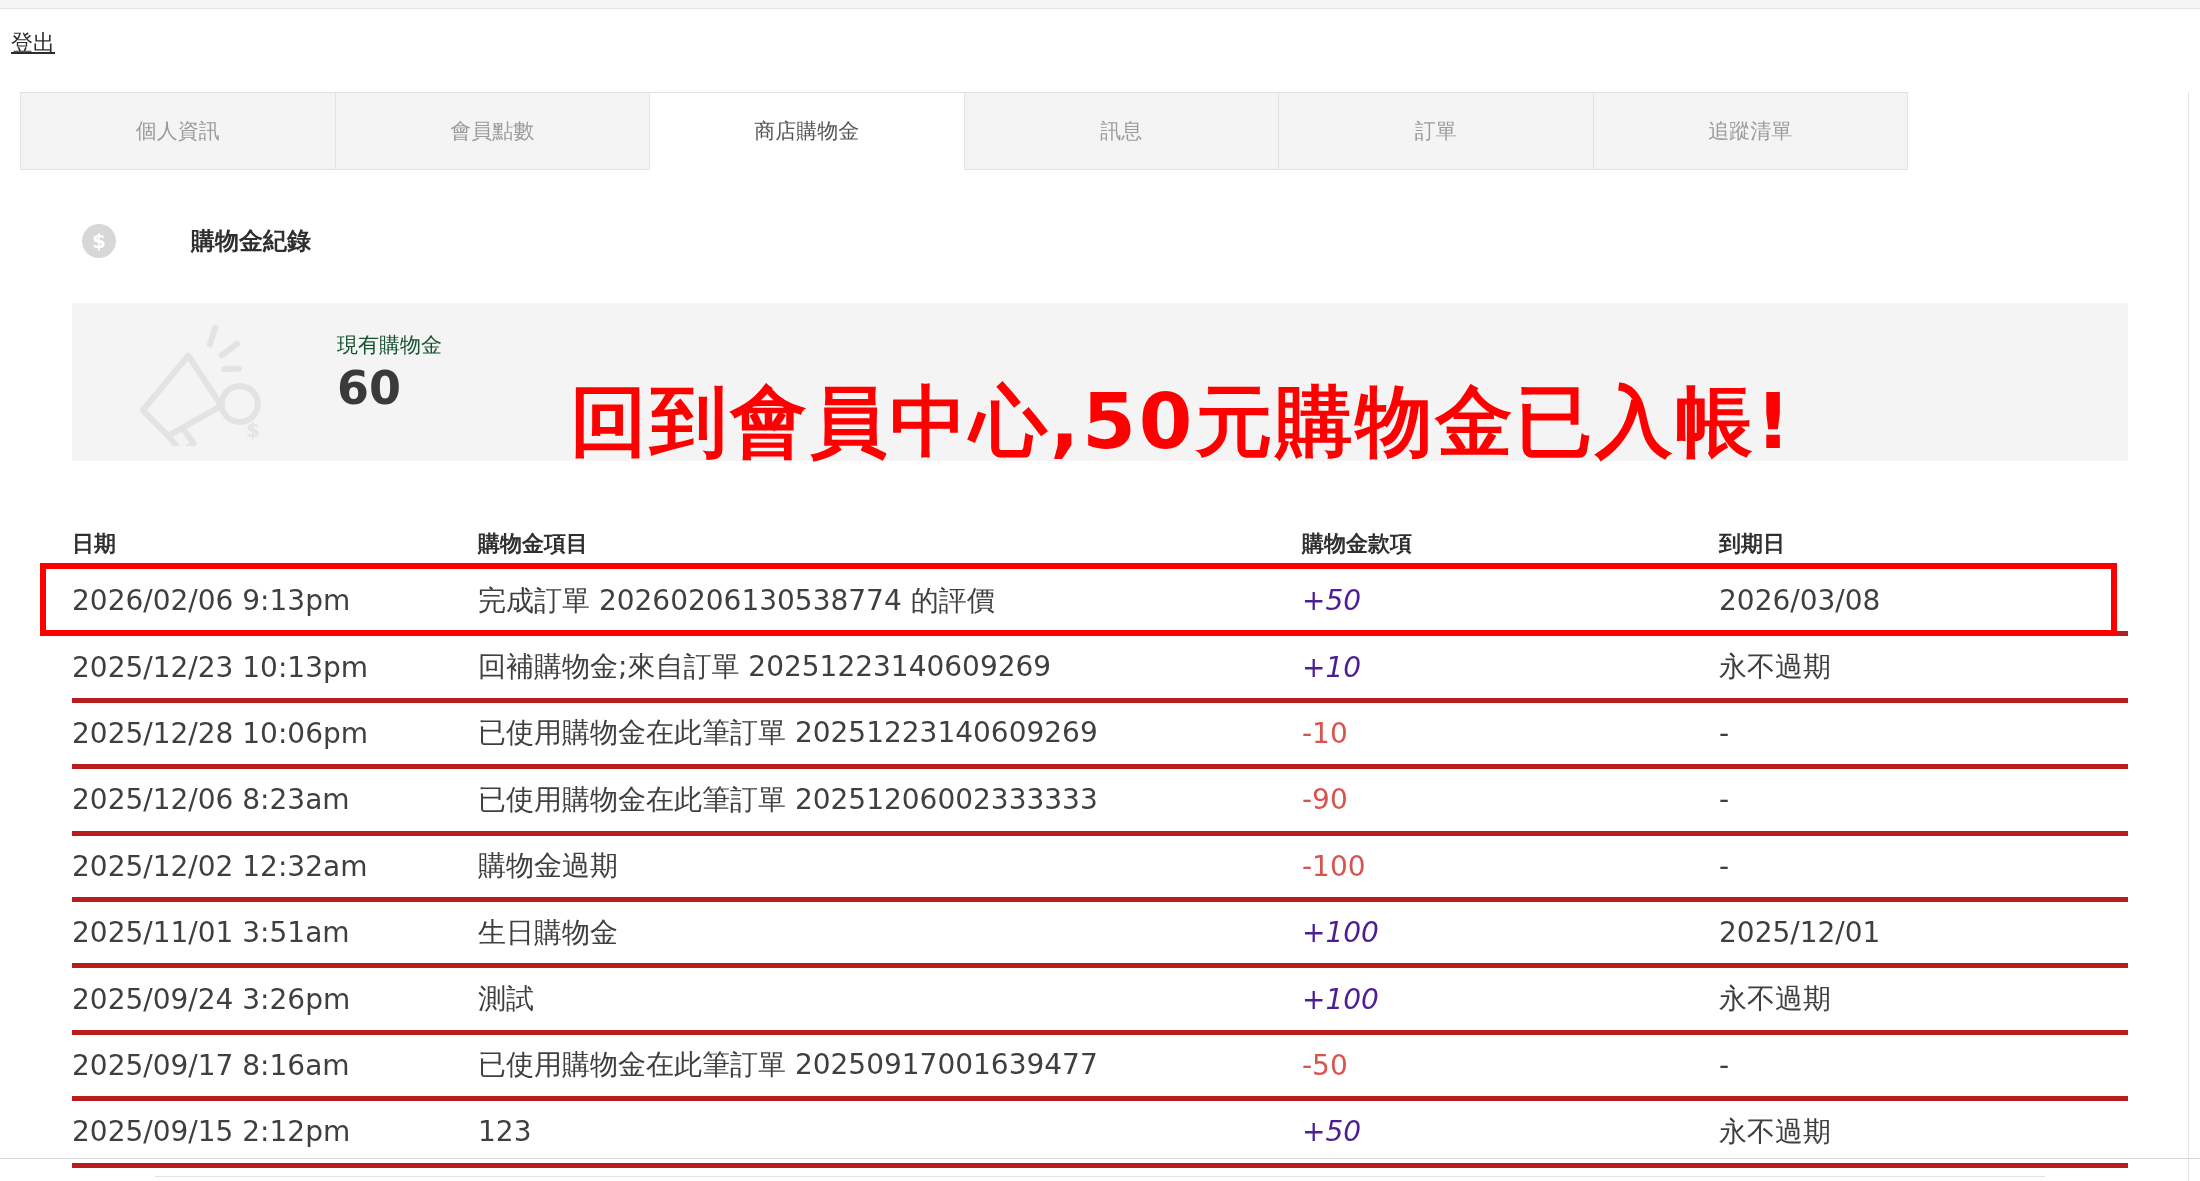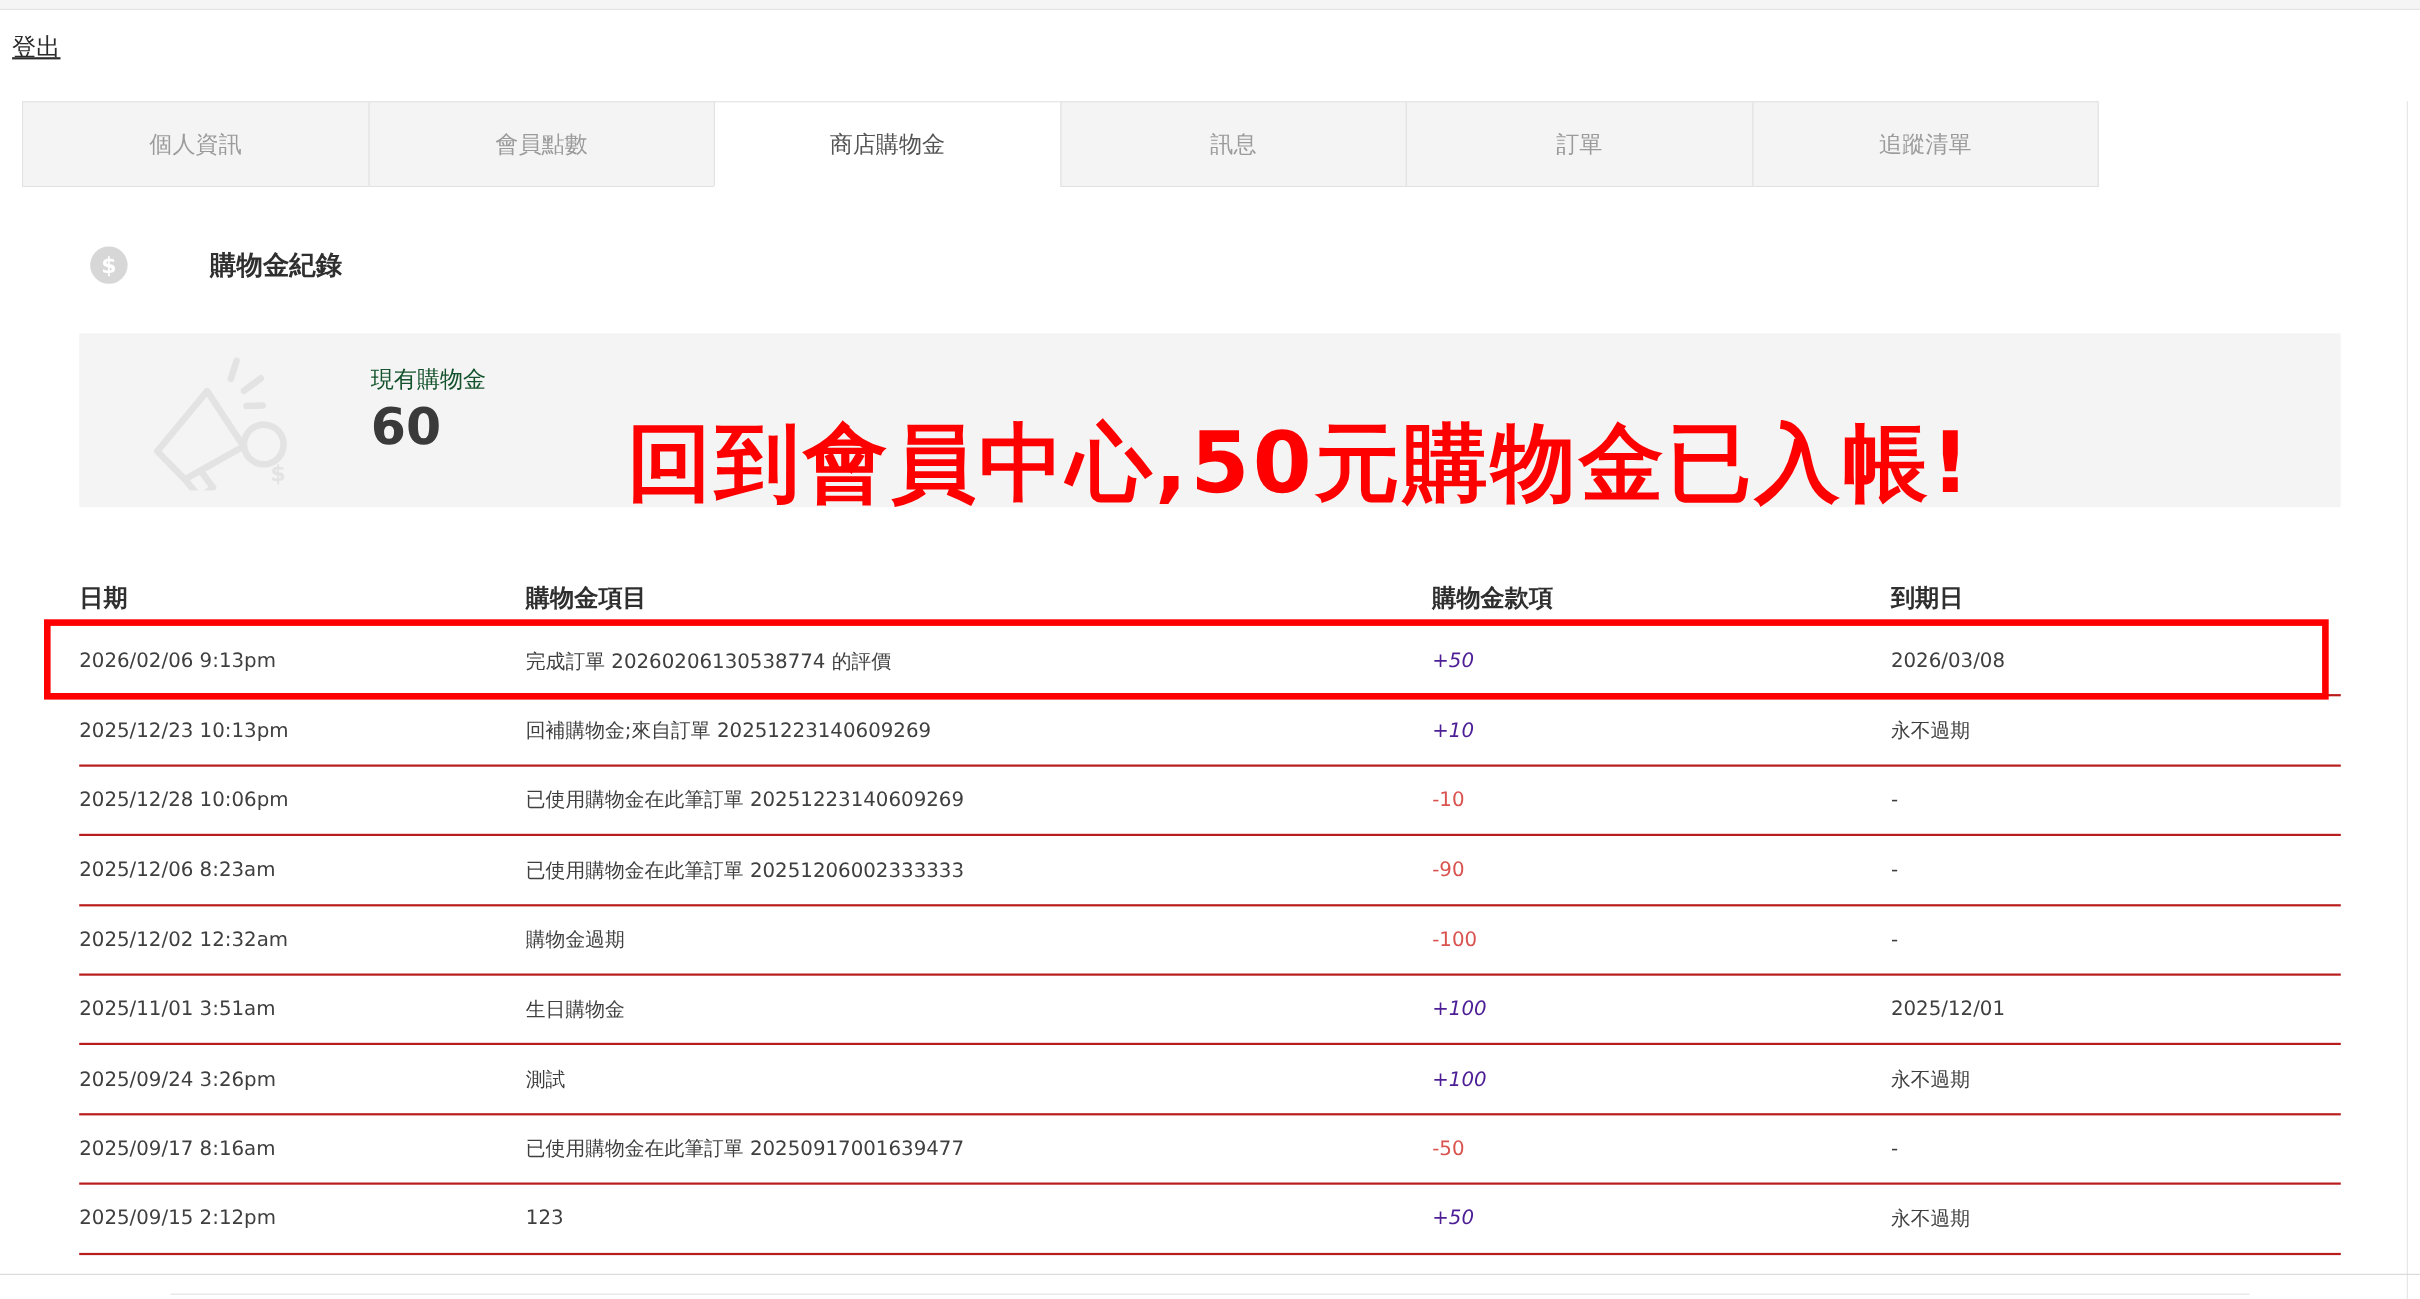--- a/index.html
+++ b/index.html
@@ -37,21 +37,21 @@
   
   .annotation{
     position:absolute;left:570px;top:382px;z-index:9;white-space:nowrap;
     font-size:77px;font-weight:bold;line-height:1.05;letter-spacing:3px;color:#ff0000;
   }
   
   .credit-table{position:absolute;left:72px;top:518px;width:2056px;}
   .thead,.trow{display:grid;grid-template-columns:406px 824px 417px 409px;align-items:center;}
   .thead{height:52px;font-size:22px;font-weight:bold;color:#2f2f2f;}
   .rows{position:relative;}
-  .trow{height:61.4px;border-bottom:2px solid #b91c1c;font-size:18px;color:#3f3f3f;}
+  .trow{height:61.4px;border-bottom:5px solid #b91c1c;font-size:28px;color:#3f3f3f;}
   .cell-amount.positive{color:#4c1d95;font-style:italic;}
   .cell-amount.negative{color:#d9534f;}
   .red-highlight-box{
     position:absolute;left:-32px;width:2077px;height:73px;box-sizing:border-box;
     border:6px solid #ff0000;pointer-events:none;z-index:5;
   }
   
   .content-bottom{position:absolute;left:0;top:1158px;width:2200px;border-top:1px solid #d8d8d8;}
   .footer-line{position:absolute;left:155px;top:1176px;width:1890px;border-top:1px solid #e2e2e2;}
 </style>

